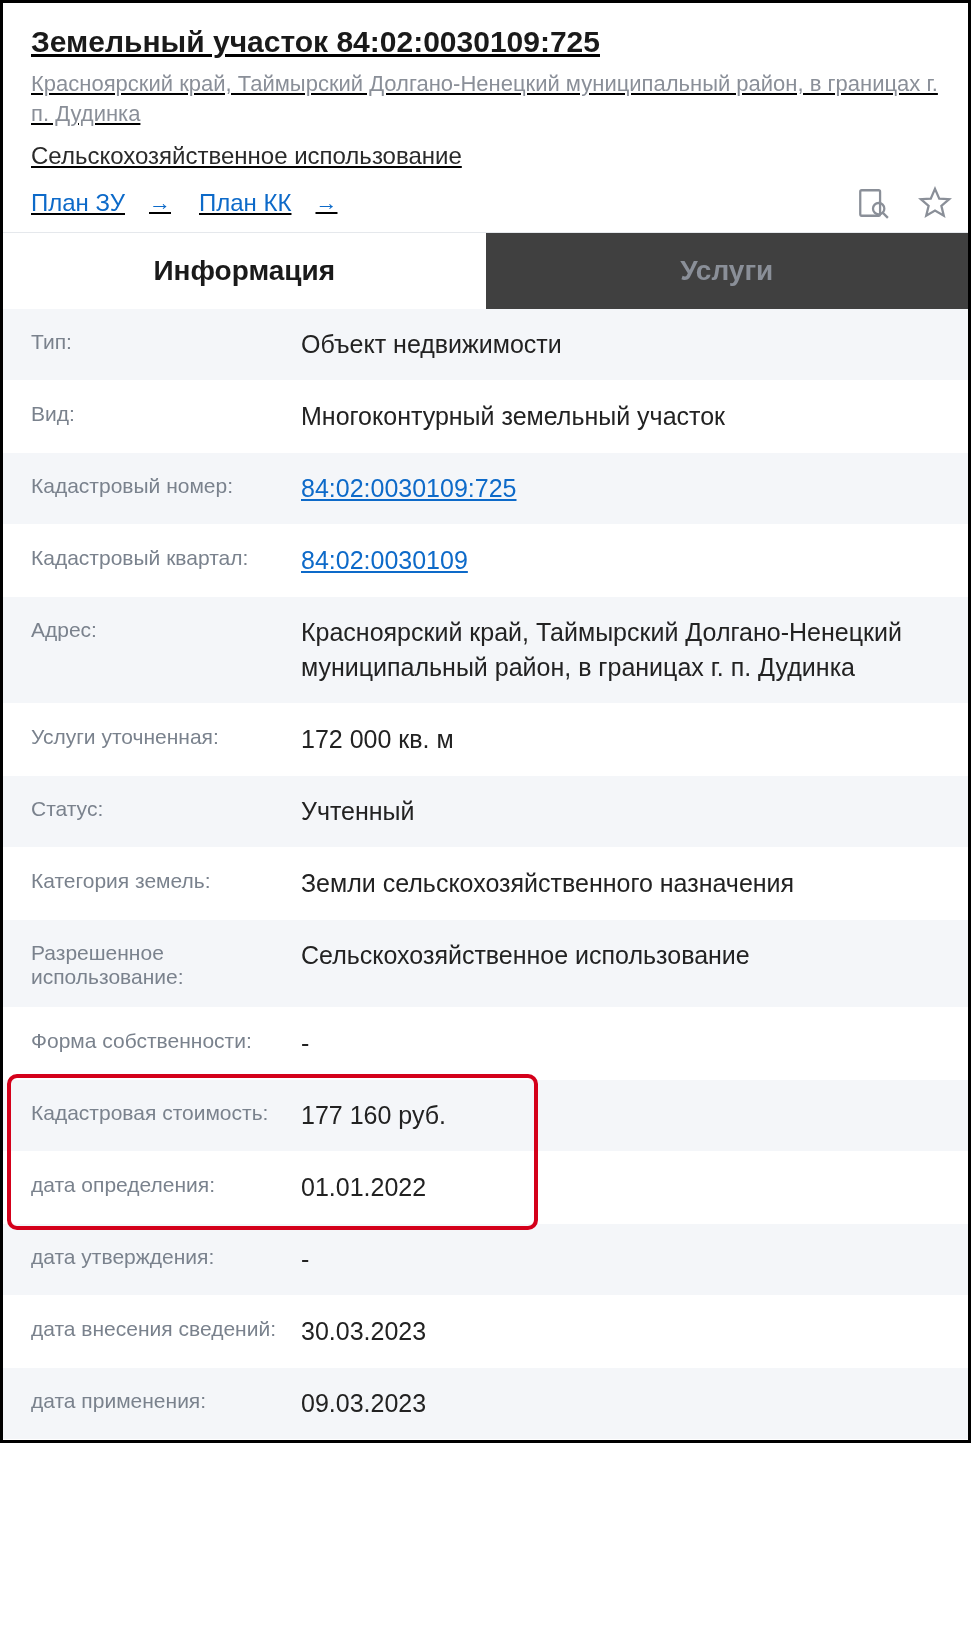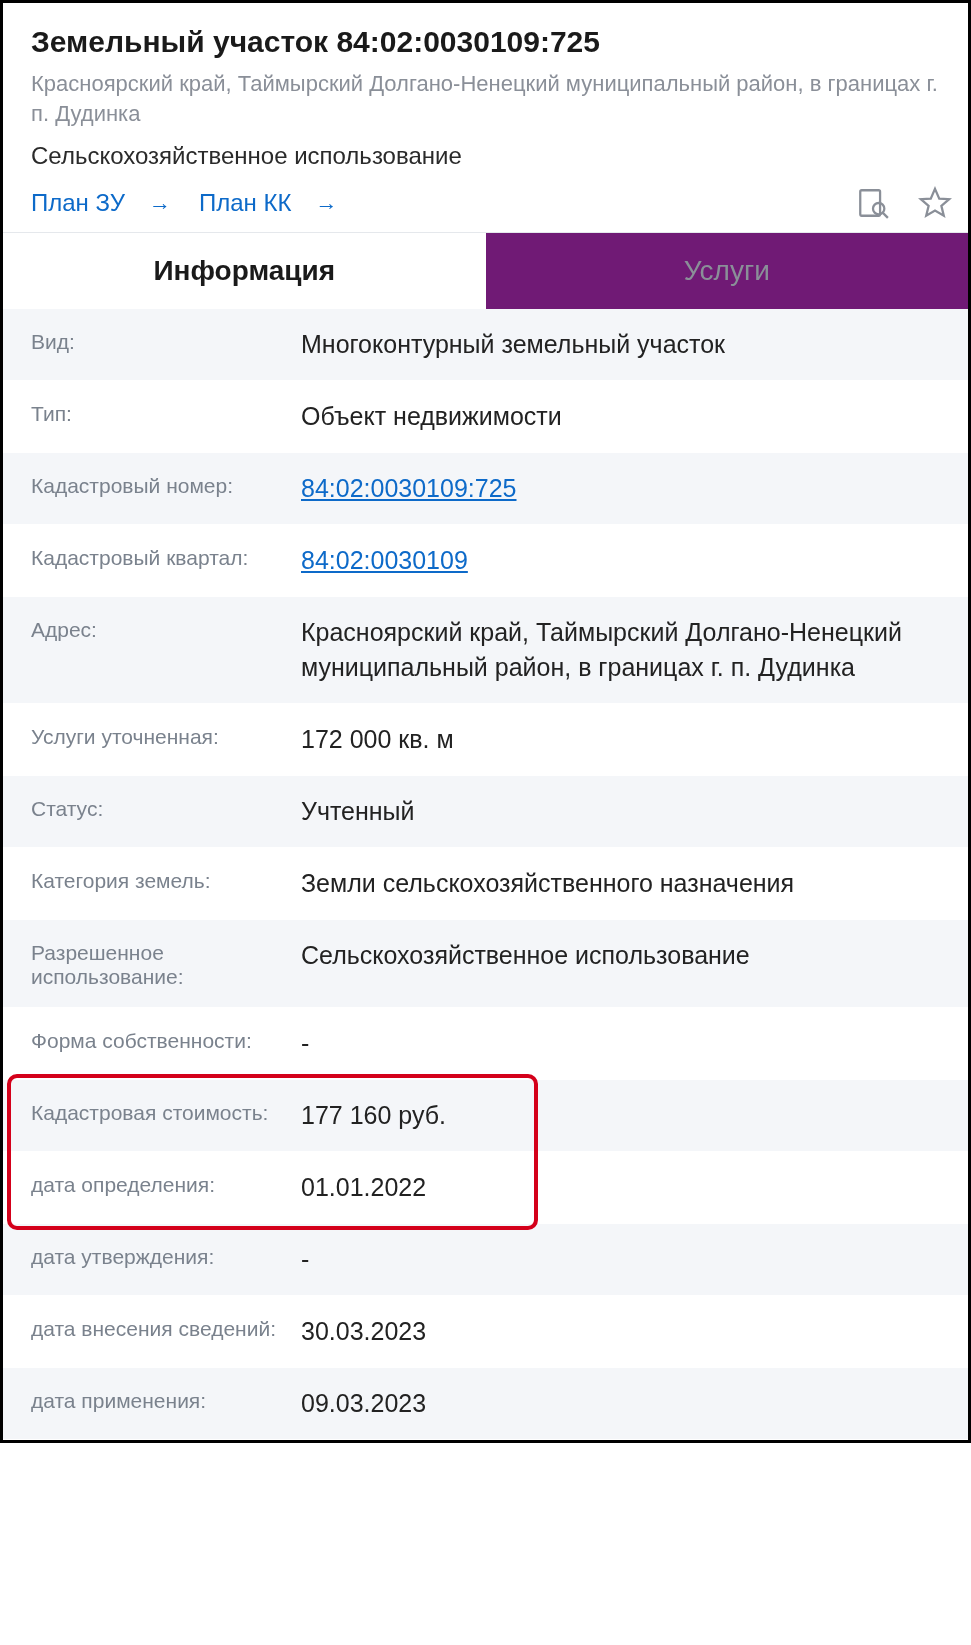--- a/index.html
+++ b/index.html
@@ -8,20 +8,21 @@
     background: #fff;
     width: 971px;
     margin: 0 auto;
   }
   .card {
     border: 3px solid #000;
     background: #fff;
   }
   .header {
     padding: 22px 16px 12px 28px;
+    text-decoration: underline;
   }
   .title {
     font-size: 30px;
     font-weight: 700;
     color: #1a1a1a;
     margin-bottom: 10px;
   }
   .subtitle {
     font-size: 22px;
     color: #8a8f98;
@@ -68,22 +69,22 @@
     font-size: 28px;
     cursor: pointer;
   }
   .tab.active {
     font-weight: 700;
     color: #1a1a1a;
     background: #fff;
   }
   .tab.inactive {
     color: #8a8f98;
-    background: #701a75;
-    font-weight: 400;
+    background: #404040;
+    font-weight: 700;
   }
   .rows {
     position: relative;
   }
   .row {
     display: flex;
     padding: 18px 28px;
     border-bottom: 1px solid #fff;
     align-items: flex-start;
   }
@@ -150,27 +151,27 @@
     </div>
   </div>
 
   <div class="tabs">
     <div class="tab active">Информация</div>
     <div class="tab inactive">Услуги</div>
   </div>
 
   <div class="rows" id="rows">
 
-  <div class="row" id="row-1">
+  <div class="row" id="row-0">
+        <div class="row-label">Тип:</div>
+        <div class="row-value">Объект недвижимости</div>
+      </div>
+      <div class="row" id="row-1">
         <div class="row-label">Вид:</div>
         <div class="row-value">Многоконтурный земельный участок</div>
-      </div>
-      <div class="row" id="row-0">
-        <div class="row-label">Тип:</div>
-        <div class="row-value">Объект недвижимости</div>
       </div>
       <div class="row" id="row-2">
         <div class="row-label">Кадастровый номер:</div>
         <div class="row-value link">84:02:0030109:725</div>
       </div>
       <div class="row" id="row-3">
         <div class="row-label">Кадастровый квартал:</div>
         <div class="row-value link">84:02:0030109</div>
       </div>
       <div class="row" id="row-4">

